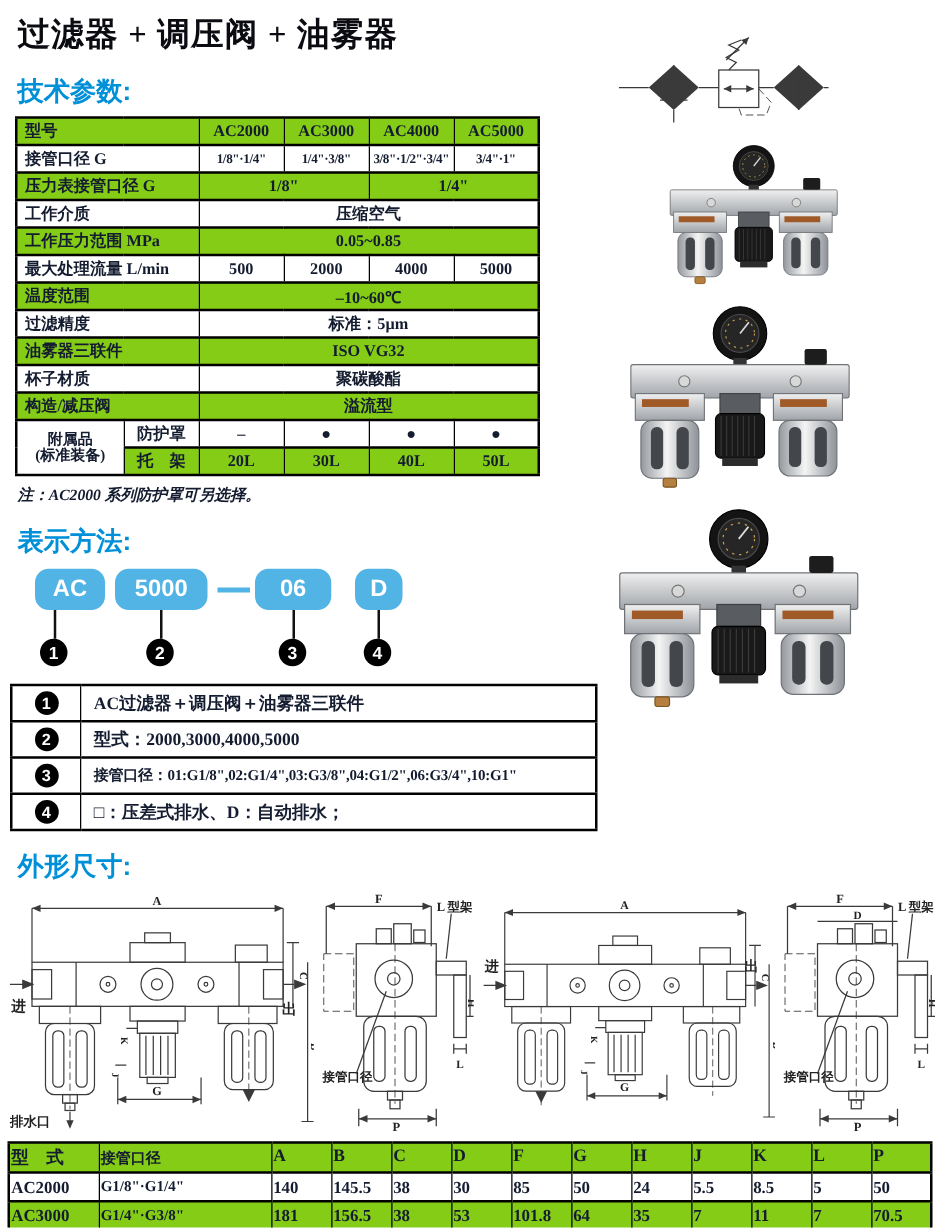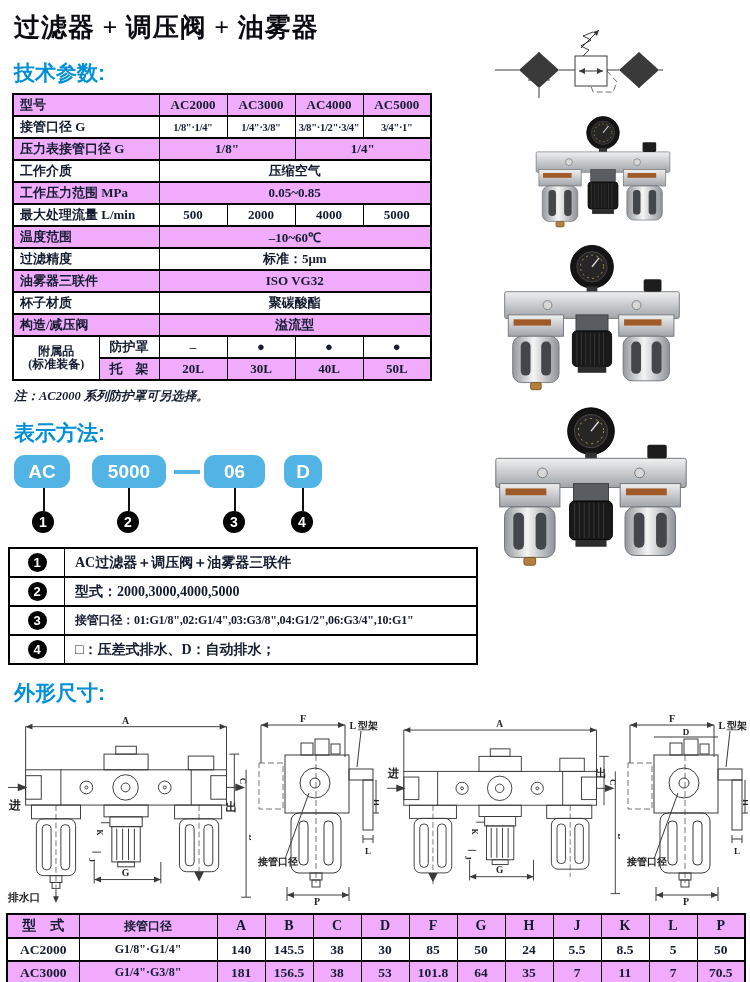--- a/index.html
+++ b/index.html
@@ -9,21 +9,21 @@
   }
   h1{font:bold 26px "Liberation Serif",serif;margin:10px 0 0 14px;letter-spacing:1px;color:#0b0b12;}
   .sec{font:bold 21px "Liberation Sans",sans-serif;color:#0090d8;margin:14px 0 0 14px;}
 
   
   table{border-collapse:collapse;}
   .spec{margin:6px 0 0 12px;border:2px solid #000;}
   .spec td{border:1px solid #000;border-top:2px solid #000;border-bottom:2px solid #000;
     height:20px;padding:0 2px;text-align:center;font-weight:bold;font-size:13px;}
   .spec td.lbl{text-align:left;padding-left:6px;}
-  .b{background:#f0abfc;}
+  .b{background:#84cc16;}
   .spec td.xs{font-size:10.5px;letter-spacing:-0.3px;}
   .spec td.acc{font-size:12px;line-height:13px;}
   .note{margin:7px 0 0 14px;font-weight:bold;font-size:12.5px;font-style:italic;}
 
   
   .order{position:relative;height:80px;margin:8px 0 0 12px;}
   .blk{position:absolute;top:0;height:33px;border-radius:11px;background:#52b3e5;color:#fff;
     font:bold 19px/33px "Liberation Sans",sans-serif;text-align:center;}
   .dash{position:absolute;left:162px;top:15px;width:26px;height:4px;background:#52b3e5;}
   .stem{position:absolute;top:33px;width:2px;height:23px;background:#111;}
@@ -54,21 +54,21 @@
   .p1{width:150px;height:120px;margin-left:48px;}
   .p2{width:196px;height:156px;margin-left:14px;margin-top:8px;}
   .p3{width:214px;height:170px;margin-left:4px;margin-top:6px;}
 
   
   .schematic{position:absolute;left:495px;top:26px;}
 
   
   .dim{margin:8px 0 0 6px;border:2px solid #000;}
   .dim th,.dim td{border:1px solid #000;border-top:2px solid #000;border-bottom:2px solid #000;
-    text-align:center;font-weight:bold;font-size:13.5px;padding:0 1px;}
+    text-align:left;font-weight:bold;font-size:13.5px;padding:0 1px;}
   .dim th{height:22px;font-size:14px;}
   .dim td{height:21px;}
   .dim th:nth-child(2),.dim td:nth-child(2){font-size:12px;}
 </style>
 </head>
 <body>
 
 <svg width="0" height="0" style="position:absolute" aria-hidden="true">
   <defs>
     <linearGradient id="gSilver" x1="0" y1="0" x2="1" y2="0">
@@ -218,21 +218,21 @@
     <td>50L</td>
   </tr>
 </tbody>
   </table>
 
 <div class="note">注：AC2000 系列防护罩可另选择。</div>
 
 <div class="sec">表示方法:</div>
 
 <div class="order">
-  <div class="blk" style="left:2px;width:56px">AC</div>
+  <div class="blk" style="left:16px;width:56px">AC</div>
   <div class="blk" style="left:80px;width:74px">5000</div>
   <div class="dash"></div>
   <div class="blk" style="left:192px;width:61px">06</div>
   <div class="blk" style="left:272px;width:38px">D</div>
   <div class="stem" style="left:31px"></div>
   <div class="stem" style="left:116px"></div>
   <div class="stem" style="left:222px"></div>
   <div class="stem" style="left:290px"></div>
   <div class="numc" style="left:20px">1</div>
   <div class="numc" style="left:105px">2</div>

